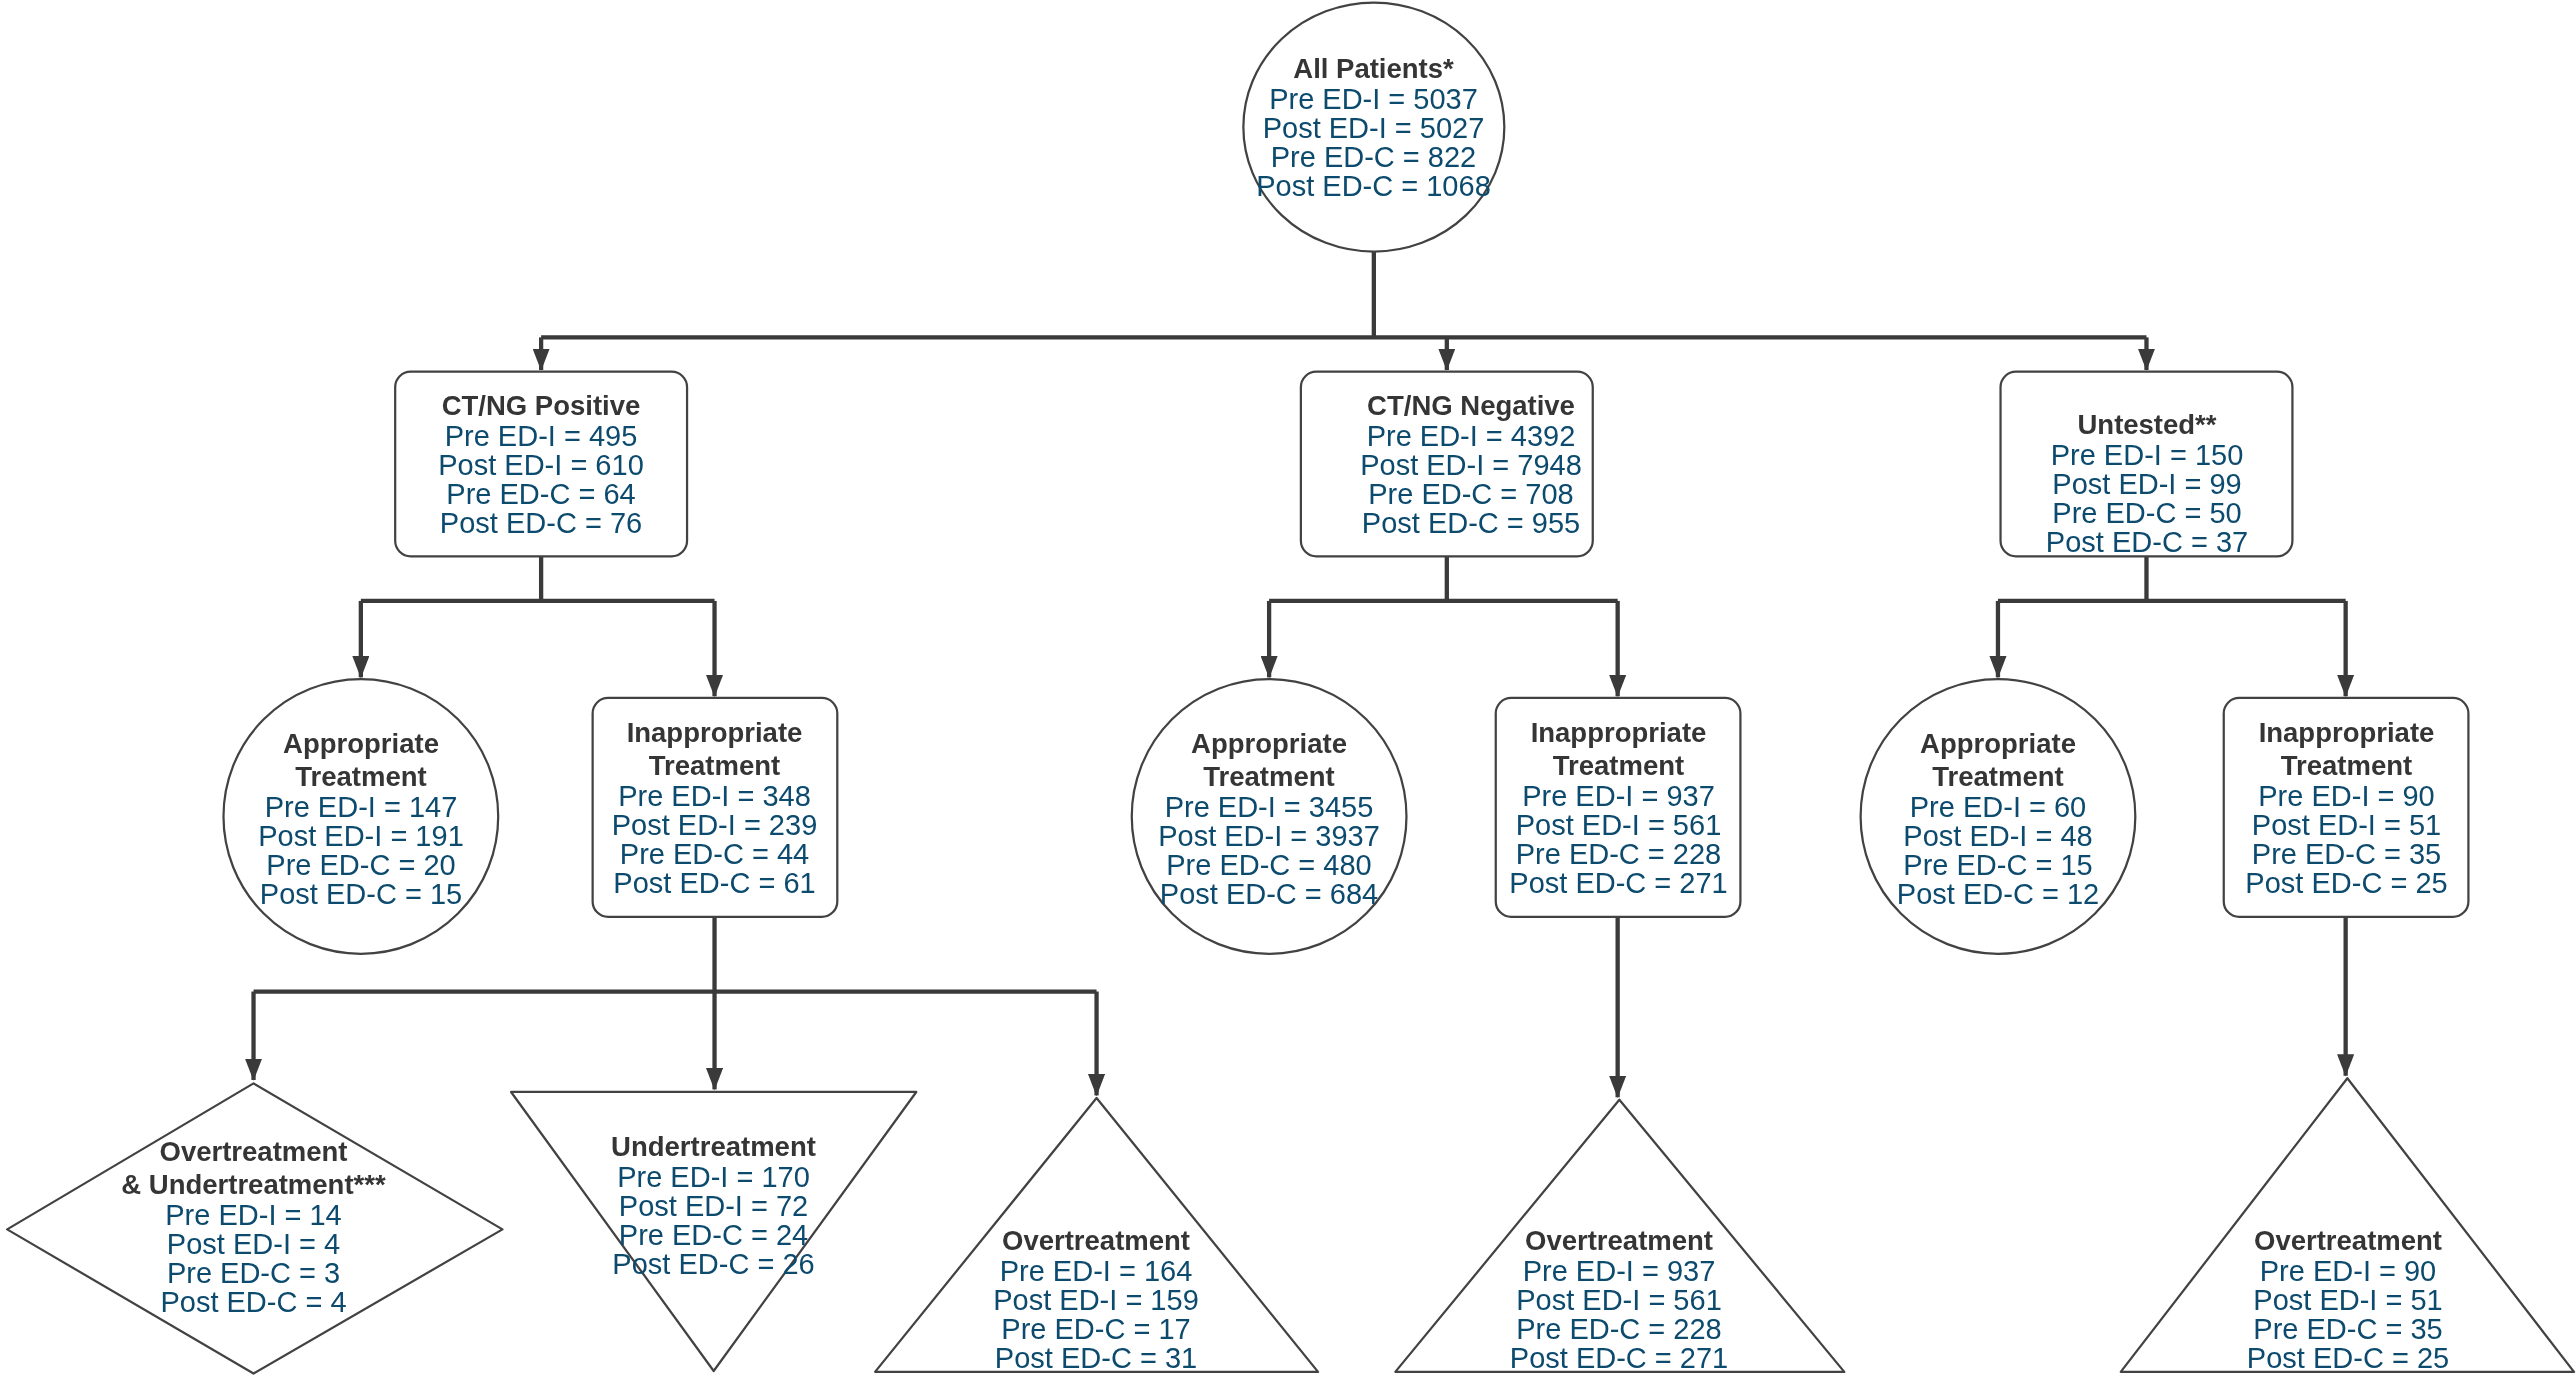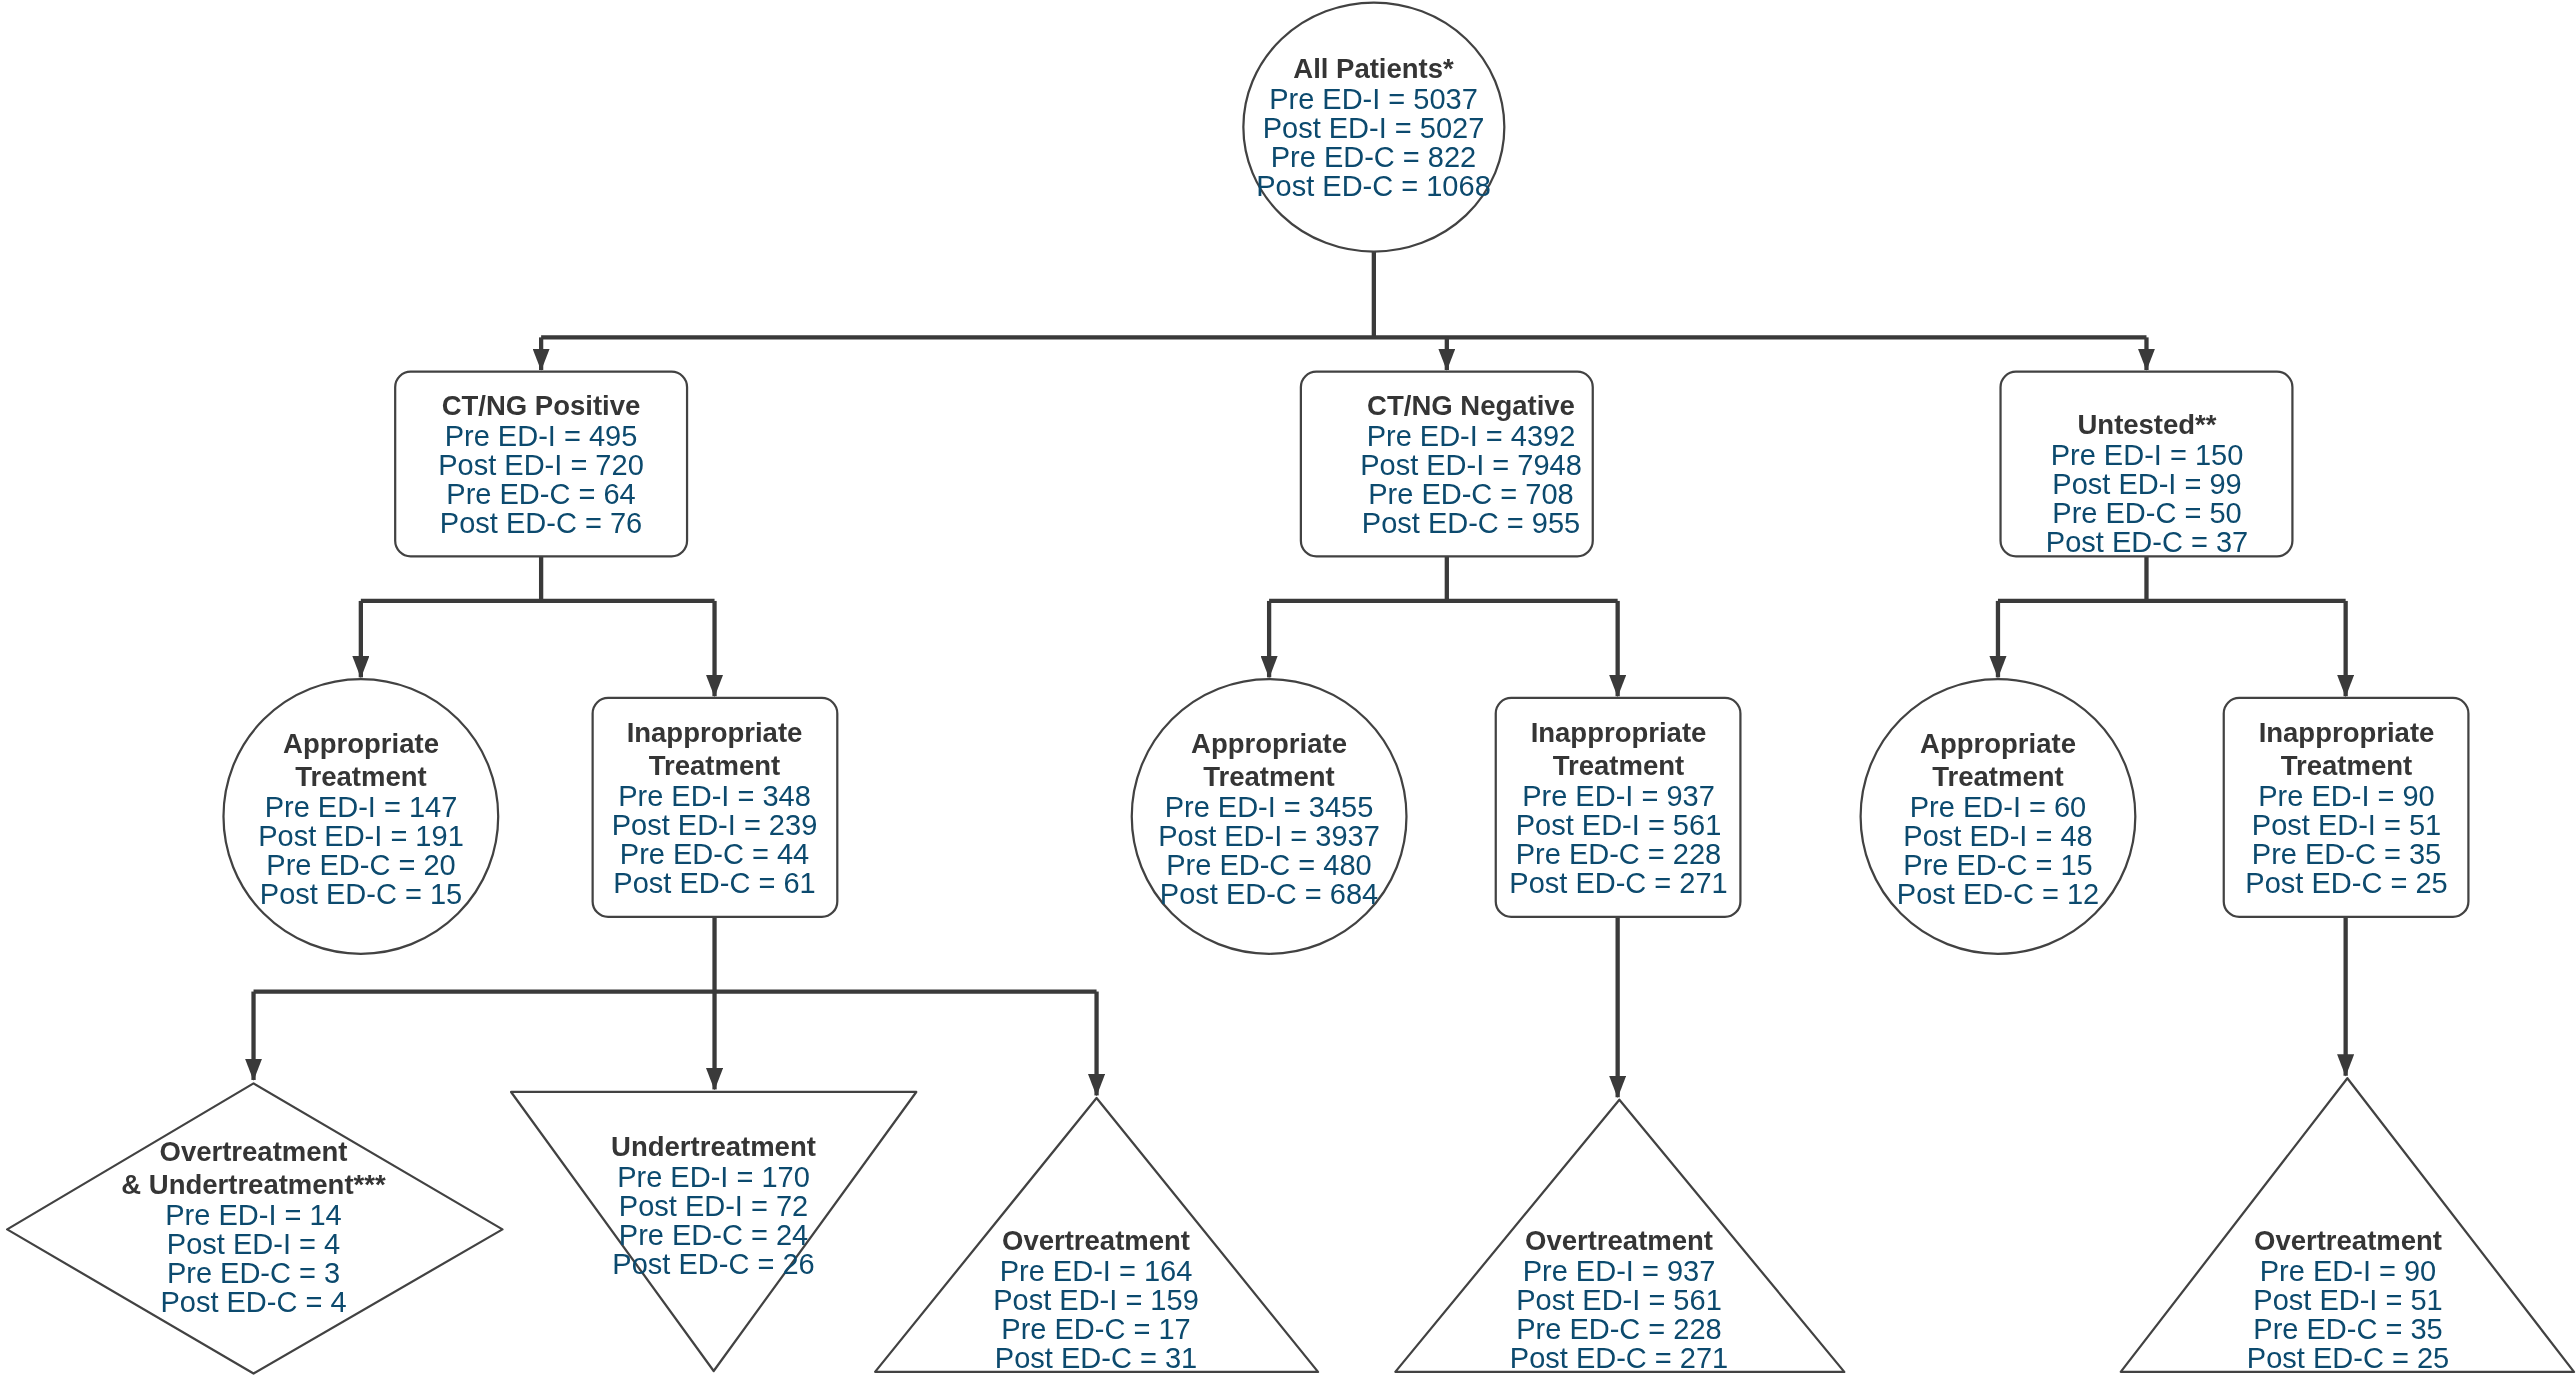--- a/index.html
+++ b/index.html
@@ -102,21 +102,21 @@
     <div class="node-title">All Patients*</div>
     <div class="node-line">Pre ED-I = 5037</div>
     <div class="node-line">Post ED-I = 5027</div>
     <div class="node-line">Pre ED-C = 822</div>
     <div class="node-line">Post ED-C = 1068</div>
   </div>
 
   <div class="node-text" style="left:395px; top:389px; width:292px;">
     <div class="node-title">CT/NG Positive</div>
     <div class="node-line">Pre ED-I = 495</div>
-    <div class="node-line">Post ED-I = 720</div>
+    <div class="node-line">Post ED-I = 610</div>
     <div class="node-line">Pre ED-C = 64</div>
     <div class="node-line">Post ED-C = 76</div>
   </div>
 
   <div class="node-text" style="left:1301px; top:389px; width:292px;padding-left:24px;">
     <div class="node-title">CT/NG Negative</div>
     <div class="node-line">Pre ED-I = 4392</div>
     <div class="node-line">Post ED-I = 7948</div>
     <div class="node-line">Pre ED-C = 708</div>
     <div class="node-line">Post ED-C = 955</div>

